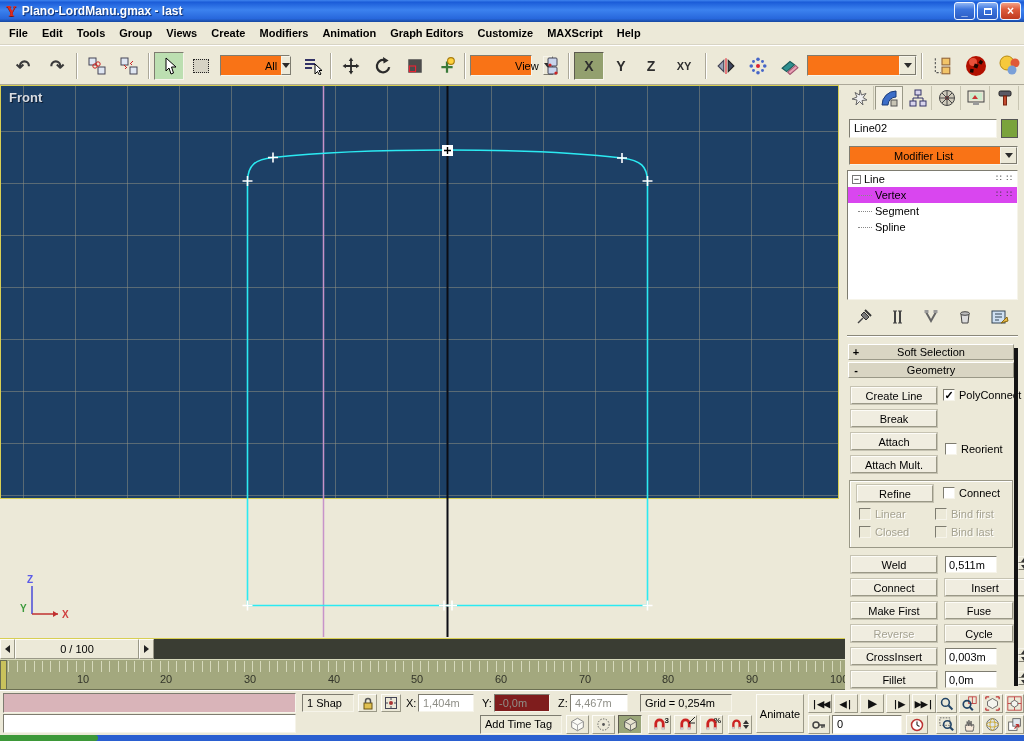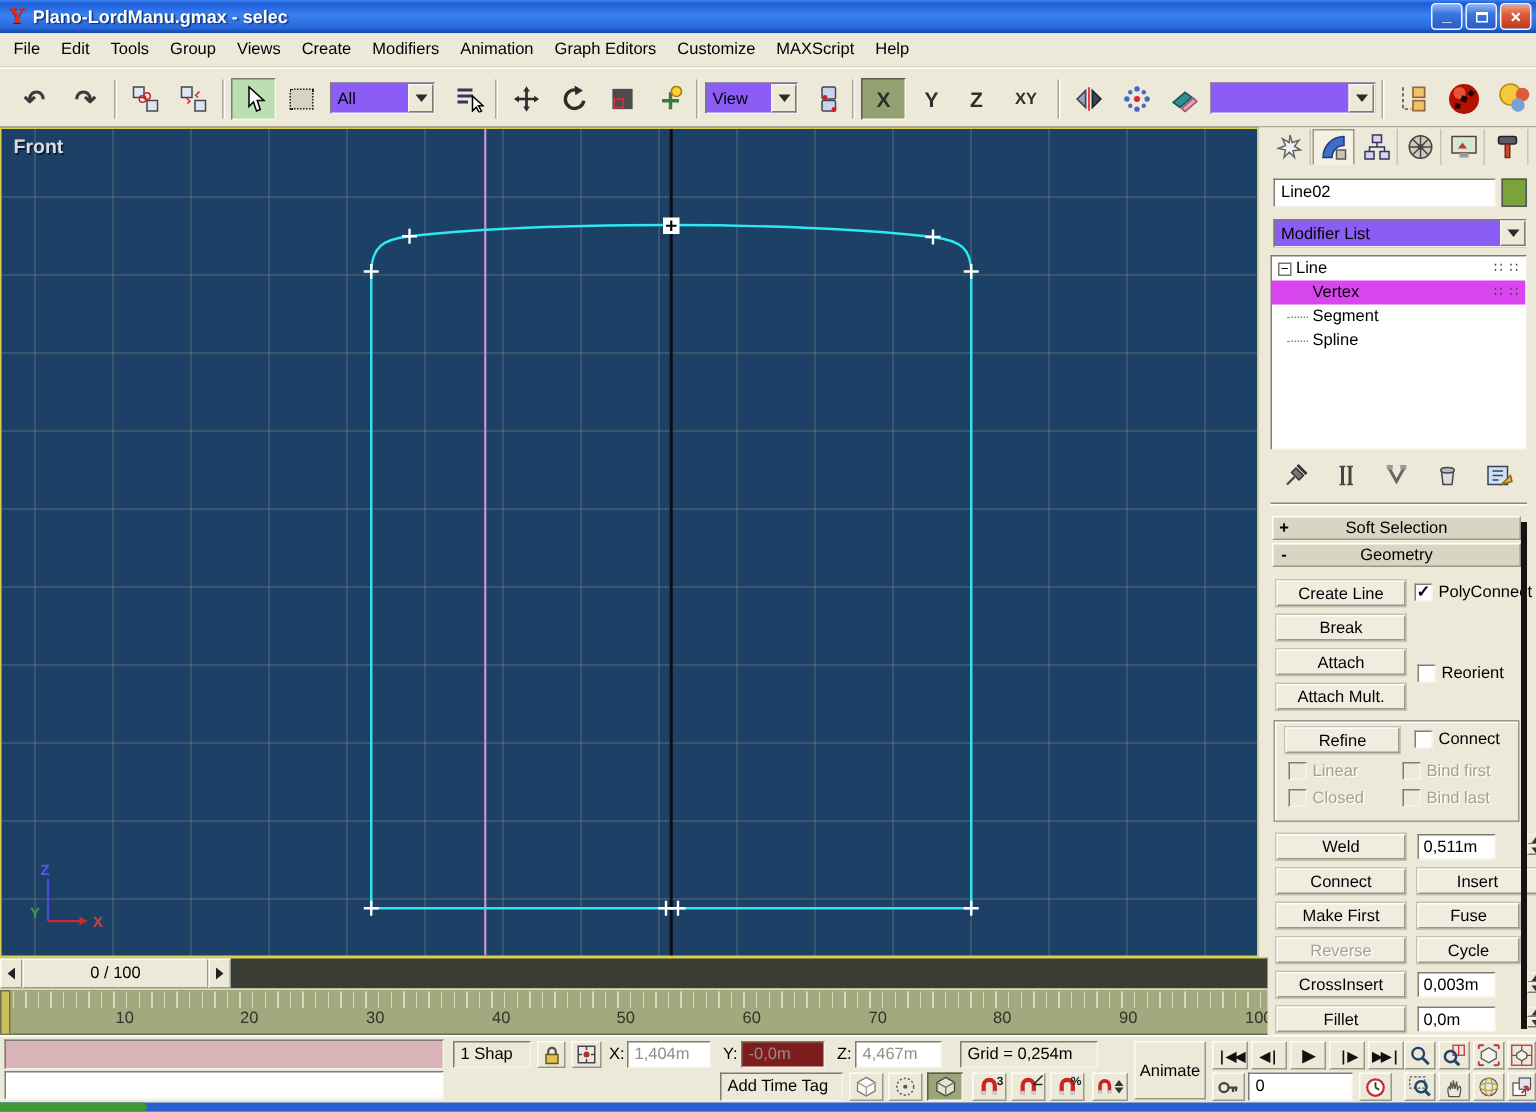--- a/index.html
+++ b/index.html
@@ -10,37 +10,37 @@
   
   #titlebar{left:0;top:0;width:1024px;height:22px;background:linear-gradient(180deg,#3f84ee 0%,#1b5cd8 10%,#3c82ef 45%,#2767dc 85%,#16479f 100%);display:flex;align-items:center;padding:0 3px;}
   #titlebar .logo{color:#e02a1c;font-family:"Liberation Serif",serif;font-weight:bold;font-size:15px;margin:0 5px 0 3px;text-shadow:0 1px 0 #7a1108;}
   #titlebar .title{color:#fff;font-weight:bold;font-size:12px;text-shadow:1px 1px 1px #0a2a6a;flex:1;}
   .winbtn{width:21px;height:18px;margin-left:2px;border:1px solid #eef4ff;border-radius:3px;color:#fff;font-weight:bold;display:flex;align-items:center;justify-content:center;font-size:11px;background:linear-gradient(180deg,#8fb6f5,#3c74dd 40%,#2b5cc4);}
   .winbtn.close{background:linear-gradient(180deg,#f3a186,#dd5c3c 40%,#c03a1f);font-size:12px;}
   .winbtn .rstr{width:8px;height:7px;border:1px solid #fff;border-top-width:2px;background:transparent;}
 
   
   #menubar{left:0;top:22px;width:1024px;height:23px;background:#ece9d8;border-bottom:1px solid #d8d4c4;display:flex;align-items:center;padding-left:2px;}
-  #menubar .mitem{padding:4px 7px;cursor:default;}
+  #menubar .mitem{padding:4px 7px;cursor:default;font-weight:bold;}
 
   
   #toolbar{left:0;top:45px;width:1024px;height:40px;background:#ece9d8;border-top:1px solid #fff;border-bottom:1px solid #aca899;}
   .tbtn{position:absolute;top:6px;width:30px;height:28px;display:flex;align-items:center;justify-content:center;}
   .tbtn.pressed{background:#bcdfb1;border:1px solid;border-color:#7e7c70 #f6f4ea #f6f4ea #7e7c70;}
   .tbtn.pressed-olive{background:#93a06f;border:1px solid;border-color:#5d5b4f #f6f4ea #f6f4ea #5d5b4f;}
   .tsep{position:absolute;top:7px;width:2px;height:26px;border-left:1px solid #aca899;border-right:1px solid #fff;}
   .glyph{font-size:17px;font-weight:bold;color:#3a3a3a;line-height:1;}
   .axisbtn{font-weight:bold;color:#2e2e2e;font-size:14px;}
-  .combo{position:absolute;top:9px;height:21px;background:#8b5cf6;border:1px solid;border-color:#7e7c70 #f6f4ea #f6f4ea #7e7c70;display:flex;align-items:center;}
+  .combo{position:absolute;top:9px;height:21px;background:#f97316;border:1px solid;border-color:#7e7c70 #f6f4ea #f6f4ea #7e7c70;display:flex;align-items:center;padding-left:40px;}
   .combo .val{flex:1;padding:0 4px;}
   .combo .drop{width:17px;height:100%;background:#ece9d8;border:1px solid;border-color:#f6f4ea #7e7c70 #7e7c70 #f6f4ea;display:flex;align-items:center;justify-content:center;}
   .darr{width:0;height:0;border-left:4px solid transparent;border-right:4px solid transparent;border-top:5px solid #2b2b2b;}
 
   
-  #viewport{left:0;top:85px;width:839px;height:553px;background:#1d4066;border:1px solid #d8cf53;
+  #viewport{left:0;top:85px;width:839px;height:414px;background:#1d4066;border:1px solid #d8cf53;
     background-image:linear-gradient(rgba(150,148,130,.5) 1px,transparent 1px),linear-gradient(90deg,rgba(150,148,130,.5) 1px,transparent 1px);
     background-size:52px 52px;background-position:22px 45px;}
   #vp-label{left:8px;top:4px;color:#d9dde2;font-weight:bold;font-size:13px;text-shadow:1px 1px 0 #0c1c33;}
   #vsplit{left:839px;top:85px;width:6px;height:553px;background:#ece9d8;}
 
   
   #panel{left:845px;top:85px;width:179px;height:605px;background:#ece9d8;}
   .ptab{position:absolute;top:1px;width:28px;height:24px;display:flex;align-items:center;justify-content:center;border-right:1px solid #c8c5b2;}
   .ptab.active{background:#f4f1e4;border:1px solid #9a9887;border-bottom-color:#f4f1e4;}
   .inset{background:#fff;border:1px solid;border-color:#7e7c70 #f6f4ea #f6f4ea #7e7c70;}
@@ -99,21 +99,21 @@
 
   
   #taskbar{left:0;top:735px;width:1024px;height:6px;background:#2a5fd0;}
   #taskbar .start{position:absolute;left:0;top:0;width:98px;height:6px;background:#3d9838;border-radius:0 3px 3px 0;}
 </style>
 </head>
 <body>
 
 <div id="titlebar" class="abs">
   <span class="logo">Y</span>
-  <span class="title">Plano-LordManu.gmax - selec</span>
+  <span class="title">Plano-LordManu.gmax - last</span>
   <span class="winbtn">_</span>
   <span class="winbtn">
       <span class="rstr"></span>
     </span>
   <span class="winbtn close">×</span>
 </div>
 
 <div id="menubar" class="abs">
   <span class="mitem">File</span>
   <span class="mitem">Edit</span>

